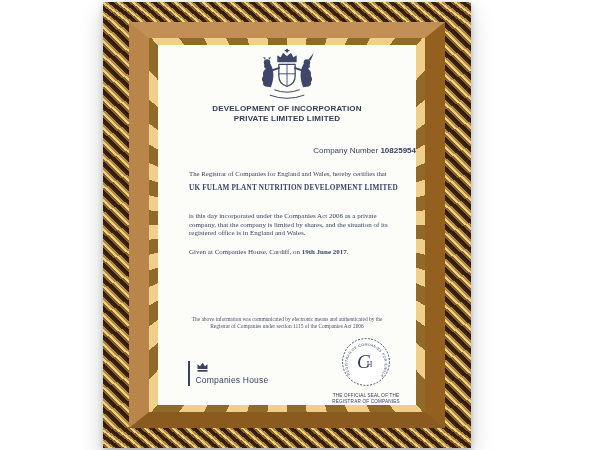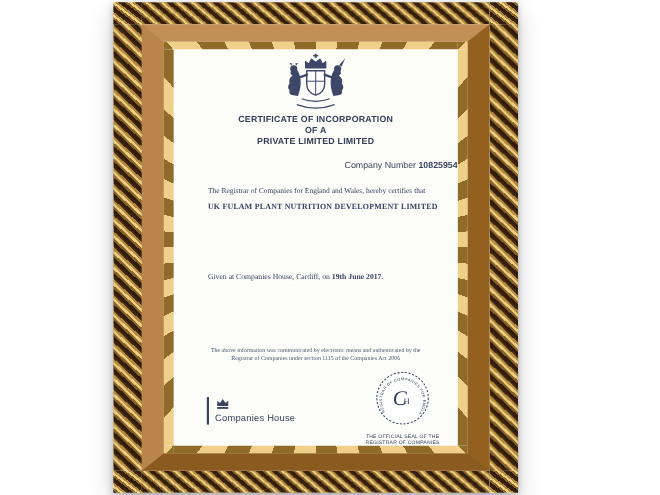--- a/index.html
+++ b/index.html
@@ -76,34 +76,34 @@
                 <path d="M30,24 L40,20.6 40,23 31,26 z"></path>
                 <circle cx="70" cy="16" r="3.6"></circle>
                 <path d="M71.5,12.6 l6,-7.2 -3.4,8.4 z"></path>
                 <path d="M66,18 c2.5,-2 6,-1.5 7,.8 c.8,1.8 0,3.4 -1.8,4 c3,2 4,5 3,8 c2,2 2,5 0,7 c1,2 -.2,4 -2.4,4.6 l-6,1 c-3,-8 -4.5,-16.5 .2,-25.4 z"></path>
                 <path d="M66,24 L56,20.6 56,23 65,26 z"></path>
               </g>
             </svg>
           </div>
 
           <div class="title">
-            <div>CERTIFICATE OF INCORPORATION</div>
-            <div>OF A</div>
+            <div>DEVELOPMENT OF INCORPORATION</div>
             <div>PRIVATE LIMITED LIMITED</div>
           </div>
 
           <div class="compnum">
             <span>Company Number</span>
             <b>10825954</b>
           </div>
 
           <div class="registrar serif">The Registrar of Companies for England and Wales, hereby certifies that</div>
 
           <div class="company-name serif">UK FULAM PLANT NUTRITION DEVELOPMENT LIMITED</div>
 
+          <div class="paragraph serif">is this day incorporated under the Companies Act 2006 as a private company, that the company is limited by shares, and the situation of its registered office is in England and Wales.</div>
 
           <div class="given serif">
             <span>Given at Companies House, Cardiff, on</span>
             <b>19th June 2017</b><span>.</span>
           </div>
 
           <div class="footnote serif">
             <div>The above information was communicated by electronic means and authenticated by the</div>
             <div>Registrar of Companies under section 1115 of the Companies Act 2006</div>
           </div>

